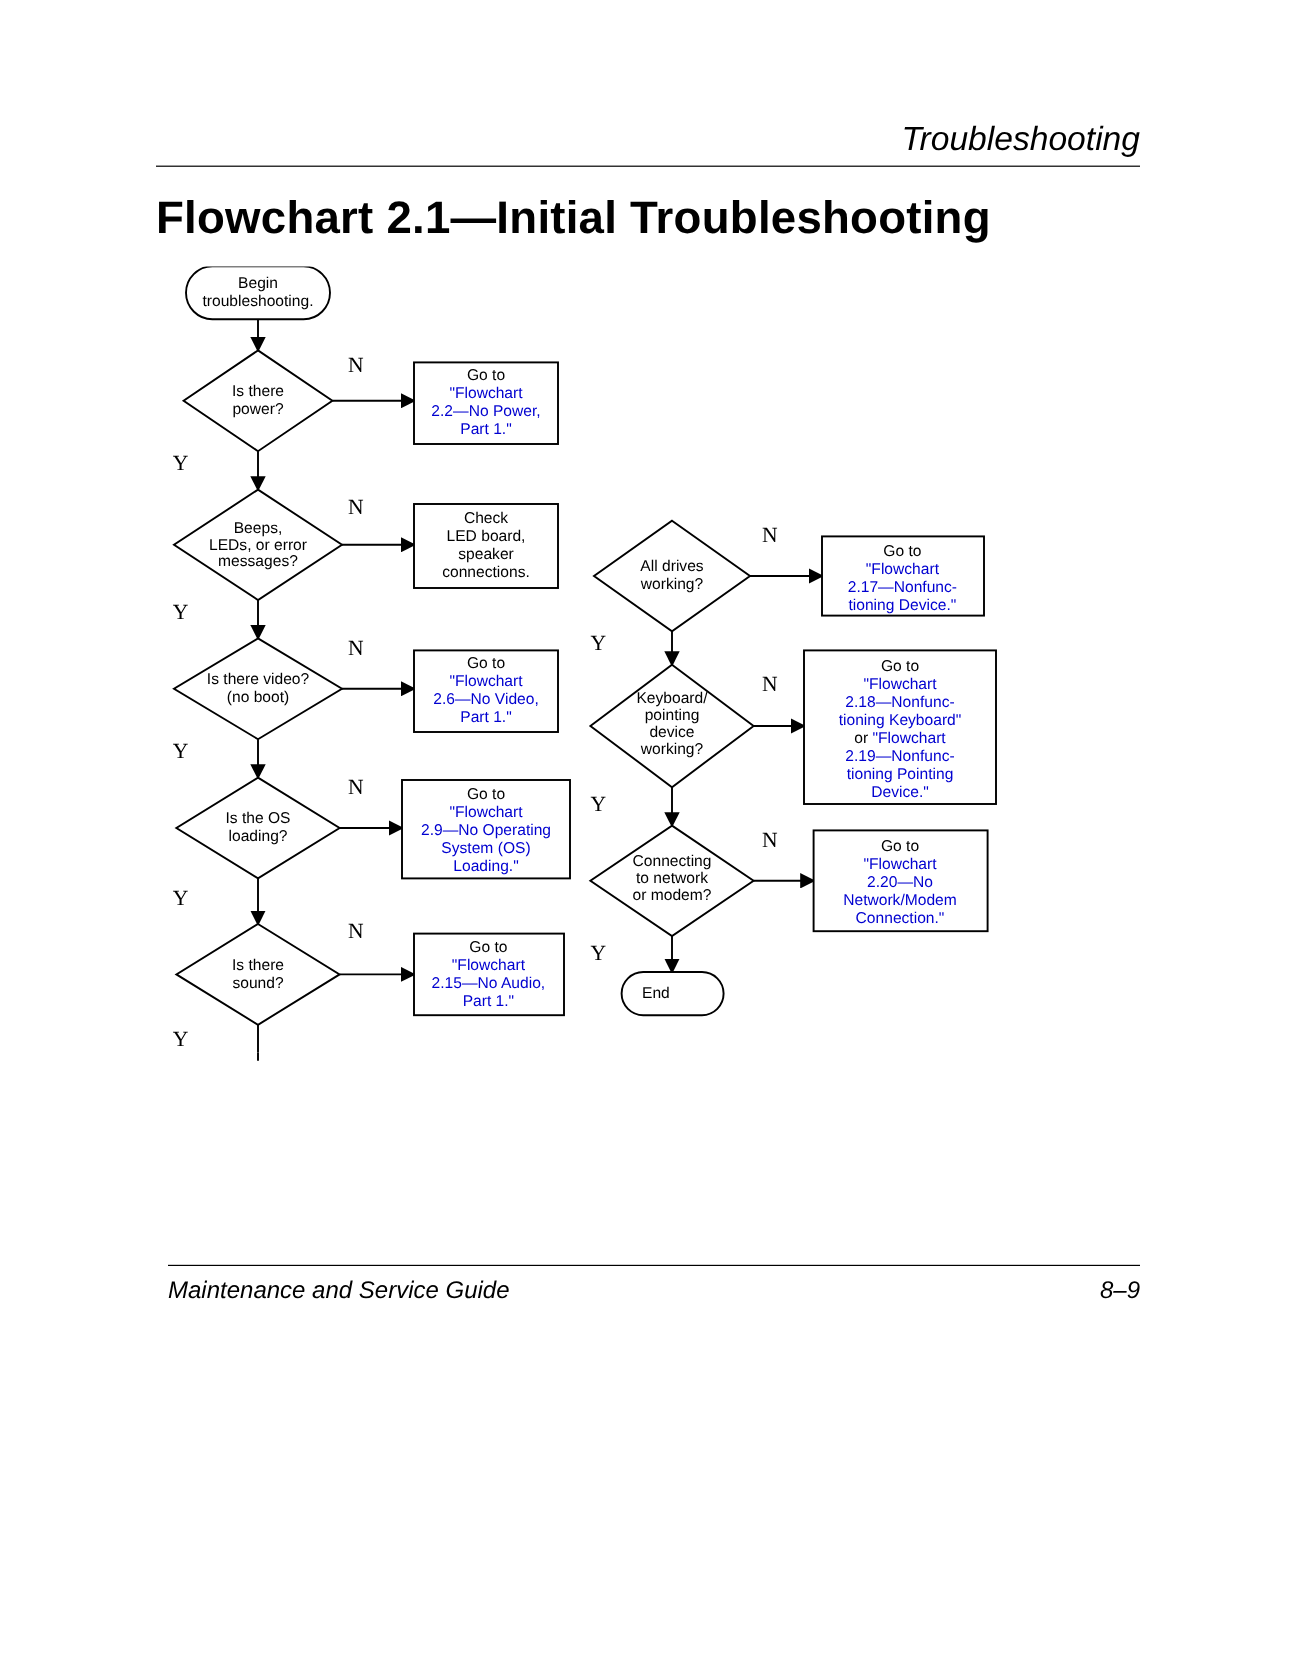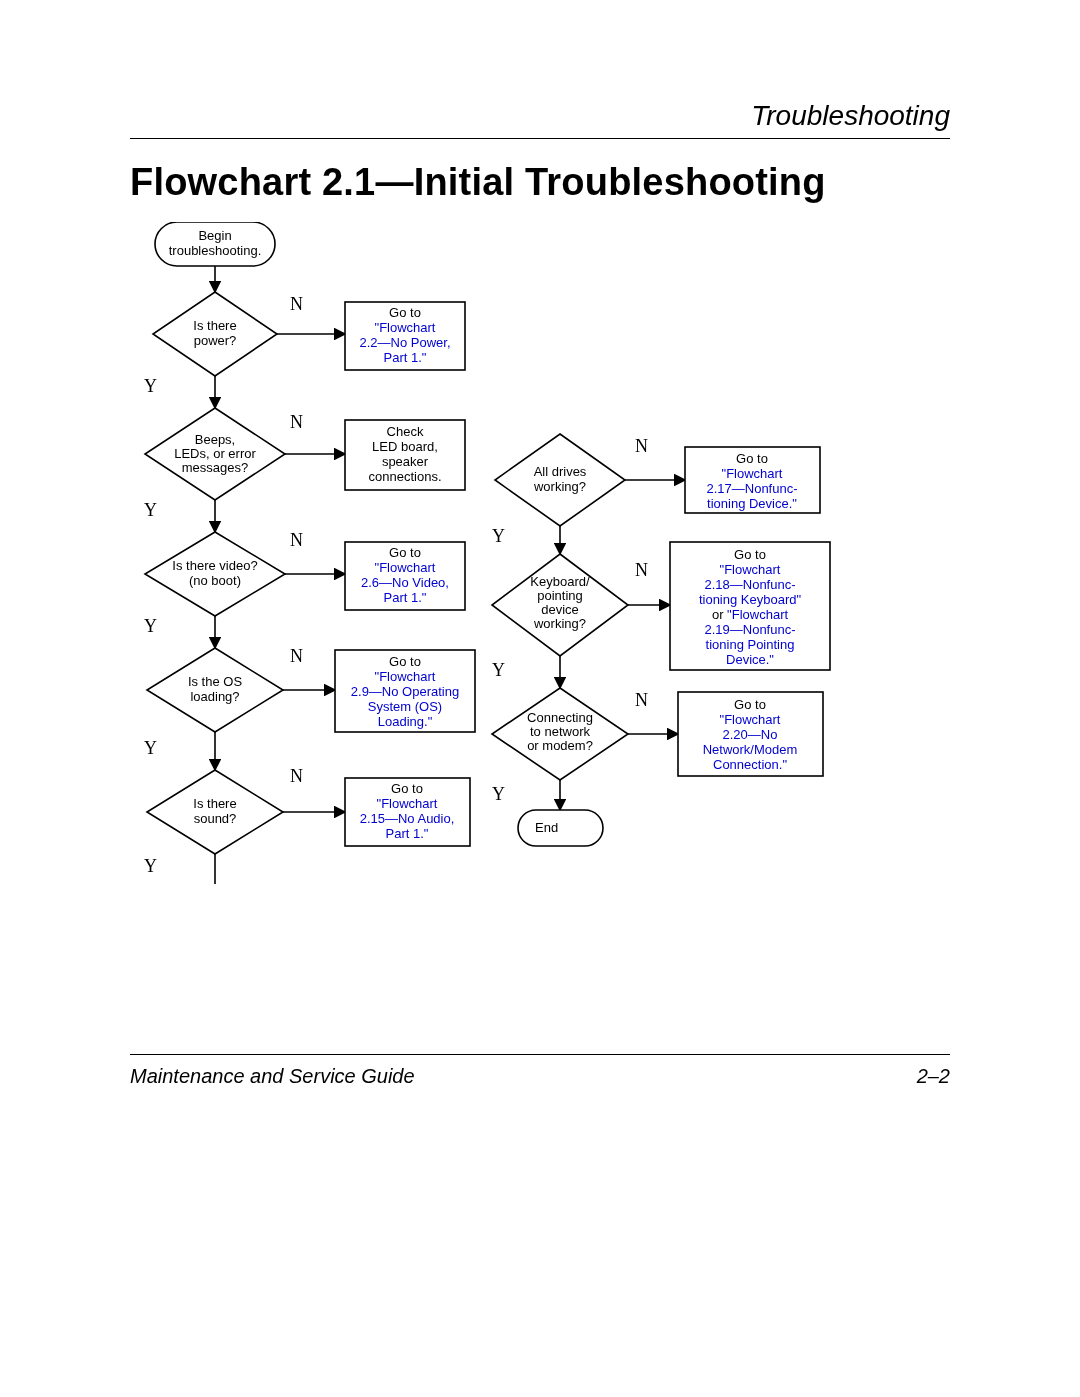--- a/index.html
+++ b/index.html
@@ -6,21 +6,21 @@
   body{
     width:1080px;height:1397px;
     font-family:Arial,Helvetica,sans-serif;
     color:#000;
     position:relative;
   }
   .page{
     position:absolute;left:130px;top:100px;width:820px;height:1200px;
   }
   .rule-top{border-top:1.5px solid #000;margin-bottom:8px;}
-  .rule-bot{border-top:1.5px solid #000;margin-top:12px;padding-top:10px;}
+  .rule-bot{border-top:1.5px solid #000;margin-top:12px;padding-top:10px;margin-left:10px;}
   .right-head{
     font-style:italic;font-size:28px;text-align:right;padding-bottom:6px;
   }
   .title{
     font-weight:bold;font-size:38px;letter-spacing:0.2px;
     margin-top:22px;margin-bottom:18px;
   }
   .footer{
     display:flex;justify-content:space-between;
     font-style:italic;font-size:20px;
@@ -216,16 +216,16 @@
 
     <g>
       <rect class="term" x="388" y="588" rx="18" ry="18" width="85" height="36"></rect>
       <text x="405" y="610"><tspan>End</tspan></text>
     </g>
   </svg>
 
   <div class="rule-bot">
     <div class="footer">
       <span>Maintenance and Service Guide</span>
-      <span>2–2</span>
+      <span>8–9</span>
     </div>
   </div>
 </div>
 
 </body></html>

